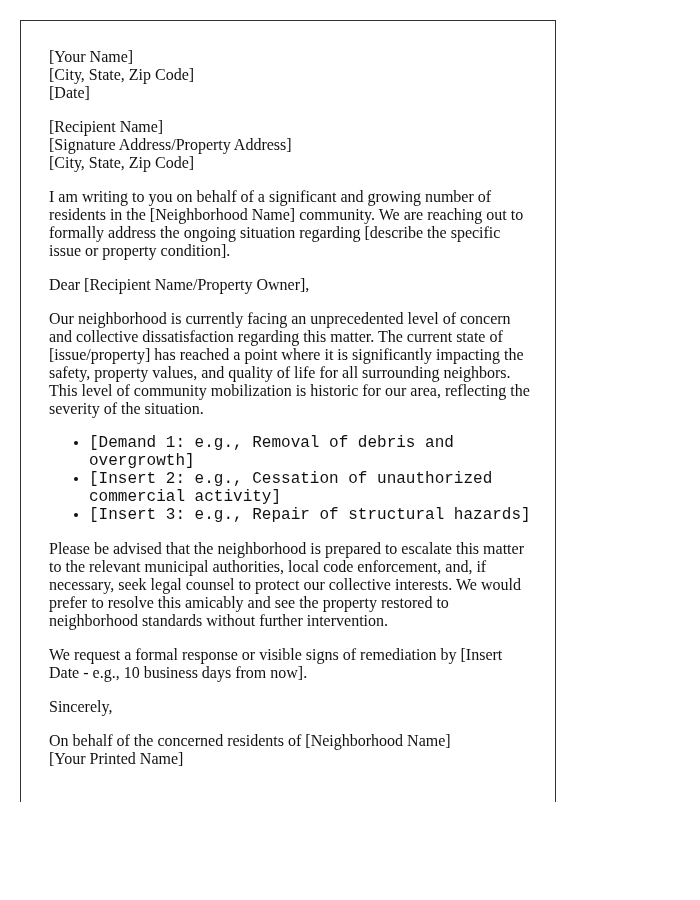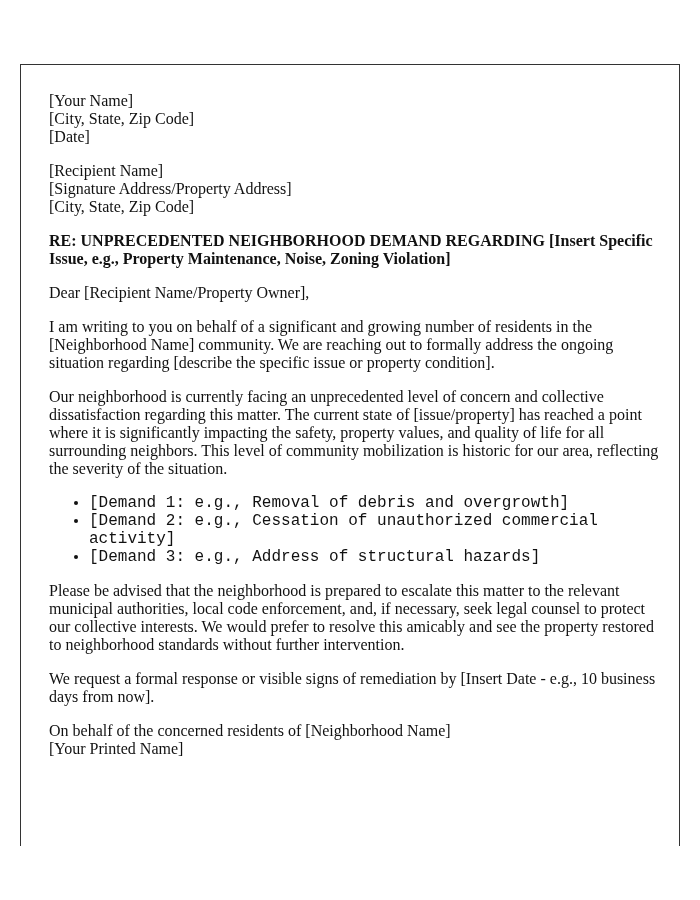--- a/index.html
+++ b/index.html
@@ -14,29 +14,28 @@
       overflow: hidden;
       font-family: "Liberation Serif", "DejaVu Serif", serif;
       font-size: 16px;
       line-height: 18px;
       color: #111111;
     }
     .letter-box {
       position: absolute;
       left: 20px;
       top: 20px;
-      width: 660px;
+      width: 536px;
       height: 782px;
       border-left: 1px solid #333333;
       border-right: 1px solid #333333;
       border-top: 1px solid #333333;
       box-sizing: border-box;
       padding: 27px 20px 0 28px;
       overflow: hidden;
-      margin-top: 44px;
     }
     p {
       margin: 0 0 16px 0;
     }
     .block-line {
       display: block;
     }
     .subject {
       font-weight: bold;
       margin-bottom: 16px;
@@ -60,38 +59,38 @@
     <span class="block-line">[City, State, Zip Code]</span>
     <span class="block-line">[Date]</span>
   </p>
 
   <p>
     <span class="block-line">[Recipient Name]</span>
     <span class="block-line">[Signature Address/Property Address]</span>
     <span class="block-line">[City, State, Zip Code]</span>
   </p>
 
-  <p class="subject">RE: UNPRECEDENTED NEIGHBORHOOD DEMAND REGARDING [Insert Specific Issue, e.g., Property Maintenance, Noise, Zoning Violation]</p>
+
+  <p>I am writing to you on behalf of a significant and growing number of residents in the [Neighborhood Name] community. We are reaching out to formally address the ongoing situation regarding [describe the specific issue or property condition].</p>
 
   <p>Dear [Recipient Name/Property Owner],</p>
-
-  <p>I am writing to you on behalf of a significant and growing number of residents in the [Neighborhood Name] community. We are reaching out to formally address the ongoing situation regarding [describe the specific issue or property condition].</p>
 
   <p>Our neighborhood is currently facing an unprecedented level of concern and collective dissatisfaction regarding this matter. The current state of [issue/property] has reached a point where it is significantly impacting the safety, property values, and quality of life for all surrounding neighbors. This level of community mobilization is historic for our area, reflecting the severity of the situation.</p>
 
 
   <ul class="demands">
     <li>[Demand 1: e.g., Removal of debris and overgrowth]</li>
-    <li>[Demand 2: e.g., Cessation of unauthorized commercial activity]</li>
-    <li>[Demand 3: e.g., Address of structural hazards]</li>
+    <li>[Insert 2: e.g., Cessation of unauthorized commercial activity]</li>
+    <li>[Insert 3: e.g., Repair of structural hazards]</li>
   </ul>
 
   <p>Please be advised that the neighborhood is prepared to escalate this matter to the relevant municipal authorities, local code enforcement, and, if necessary, seek legal counsel to protect our collective interests. We would prefer to resolve this amicably and see the property restored to neighborhood standards without further intervention.</p>
 
   <p>We request a formal response or visible signs of remediation by [Insert Date - e.g., 10 business days from now].</p>
 
+  <p>Sincerely,</p>
 
   <p>
     <span class="block-line">On behalf of the concerned residents of [Neighborhood Name]</span>
     <span class="block-line">[Your Printed Name]</span>
   </p>
 
 </div>
 
 </body></html>

